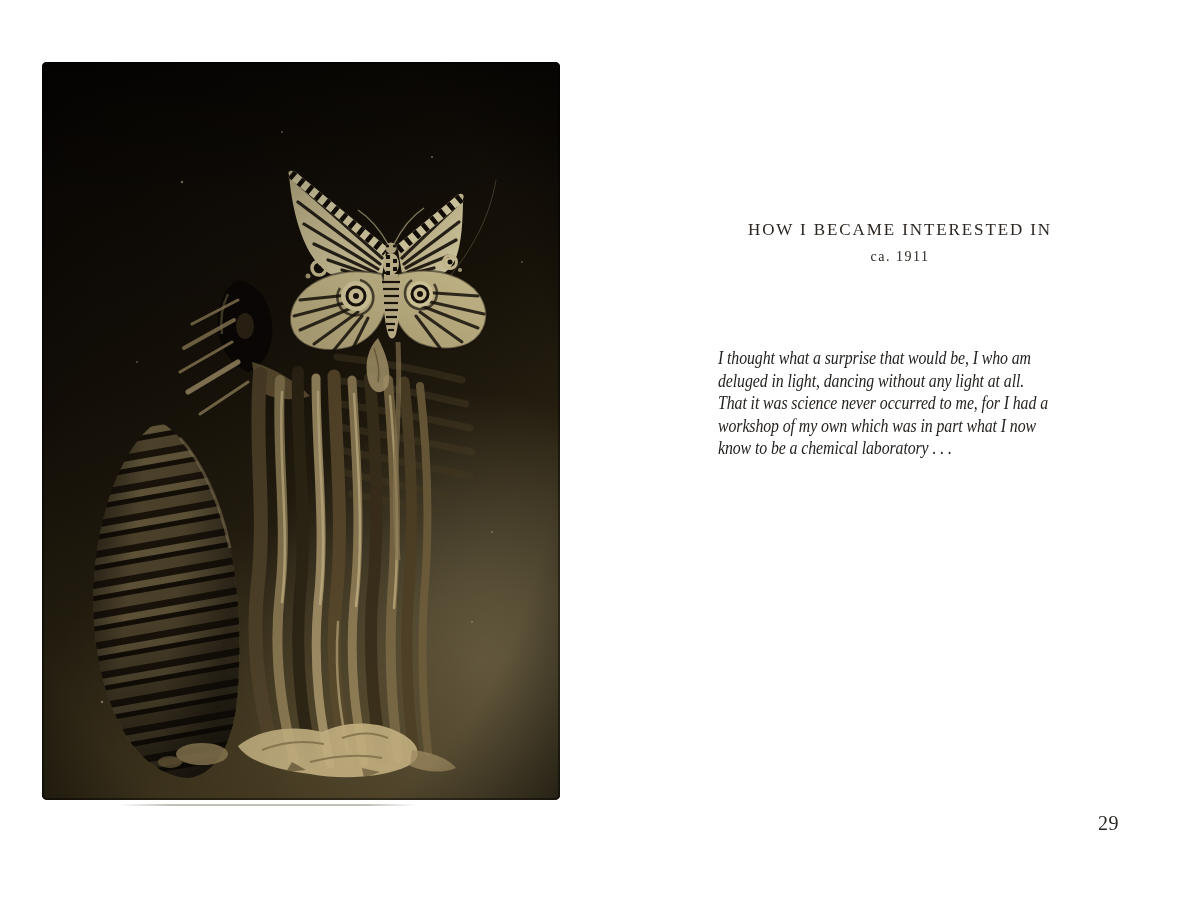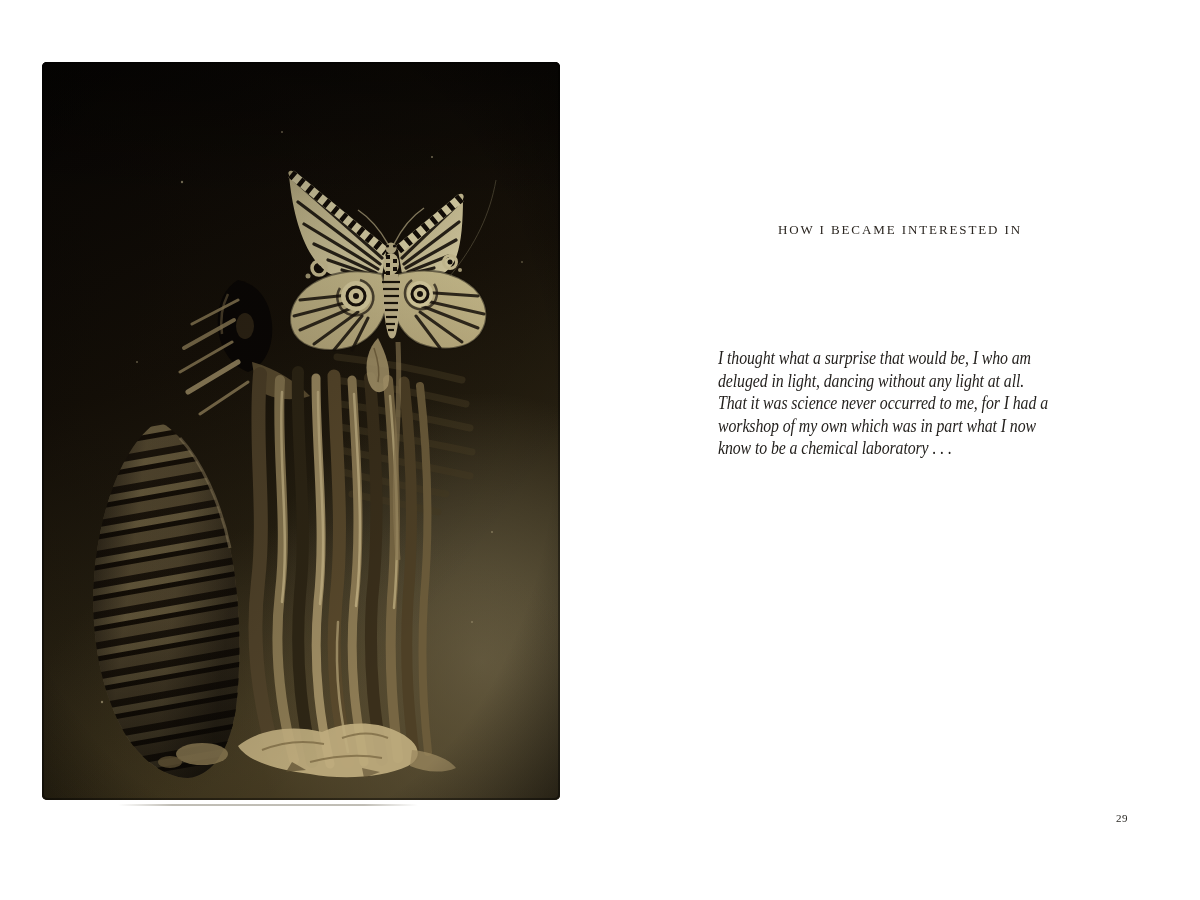--- a/index.html
+++ b/index.html
@@ -18,33 +18,33 @@
   .photo-plate svg{display:block;width:100%;height:100%;}
   .photo-shadow-line{
     position:absolute;left:118px;top:804px;width:300px;height:2px;border-radius:1px;
     background:linear-gradient(90deg,rgba(130,124,108,0) 0%,rgba(130,124,108,.5) 18%,rgba(130,124,108,.5) 82%,rgba(130,124,108,0) 100%);
   }
 
   
   .heading{
     position:absolute;left:600px;top:216px;width:600px;text-align:center;color:#2b2621;
   }
-  .heading-line{font-size:13px;letter-spacing:1.9px;line-height:27px;white-space:nowrap;}
+  .heading-line{font-size:17px;letter-spacing:1.9px;line-height:27px;white-space:nowrap;}
   .heading-line.year{font-size:14px;letter-spacing:1.5px;}
 
   .quote{
     position:absolute;left:718px;top:347px;color:#211e1b;
     font-style:italic;font-size:18px;
     transform:scaleX(.88);transform-origin:0 0;
   }
   .quote-line{line-height:22.5px;white-space:nowrap;letter-spacing:-.1px;}
 
   .page-number{
-    position:absolute;left:1098px;top:812px;width:30px;text-align:right;
-    font-size:11px;color:#2a2824;letter-spacing:.5px;
+    position:absolute;left:1098px;top:812px;width:30px;text-align:left;
+    font-size:20px;color:#2a2824;letter-spacing:.5px;
   }
 </style>
 </head>
 <body>
 
 <div class="spread">
 
   <div class="photo-plate">
     <svg viewBox="0 0 518 738" preserveAspectRatio="none">
       <defs>
@@ -276,20 +276,21 @@
         <circle cx="450" cy="470" r="1" opacity="0.4"></circle>
         <circle cx="430" cy="560" r="1" opacity="0.35"></circle>
       </g>
       <rect x="1" y="1" width="516" height="736" rx="5" fill="none" stroke="#000000" stroke-opacity="0.4" stroke-width="2"></rect>
     </svg>
   </div>
   <div class="photo-shadow-line"></div>
 
   <div class="heading">
     <div class="heading-line">HOW I BECAME INTERESTED IN</div>
+    <div class="heading-line year">ca. 1911</div>
   </div>
 
   <div class="quote">
     <div class="quote-line">I thought what a surprise that would be, I who am</div>
     <div class="quote-line">deluged in light, dancing without any light at all.</div>
     <div class="quote-line">That it was science never occurred to me, for I had a</div>
     <div class="quote-line">workshop of my own which was in part what I now</div>
     <div class="quote-line">know to be a chemical laboratory . . .</div>
   </div>
 

